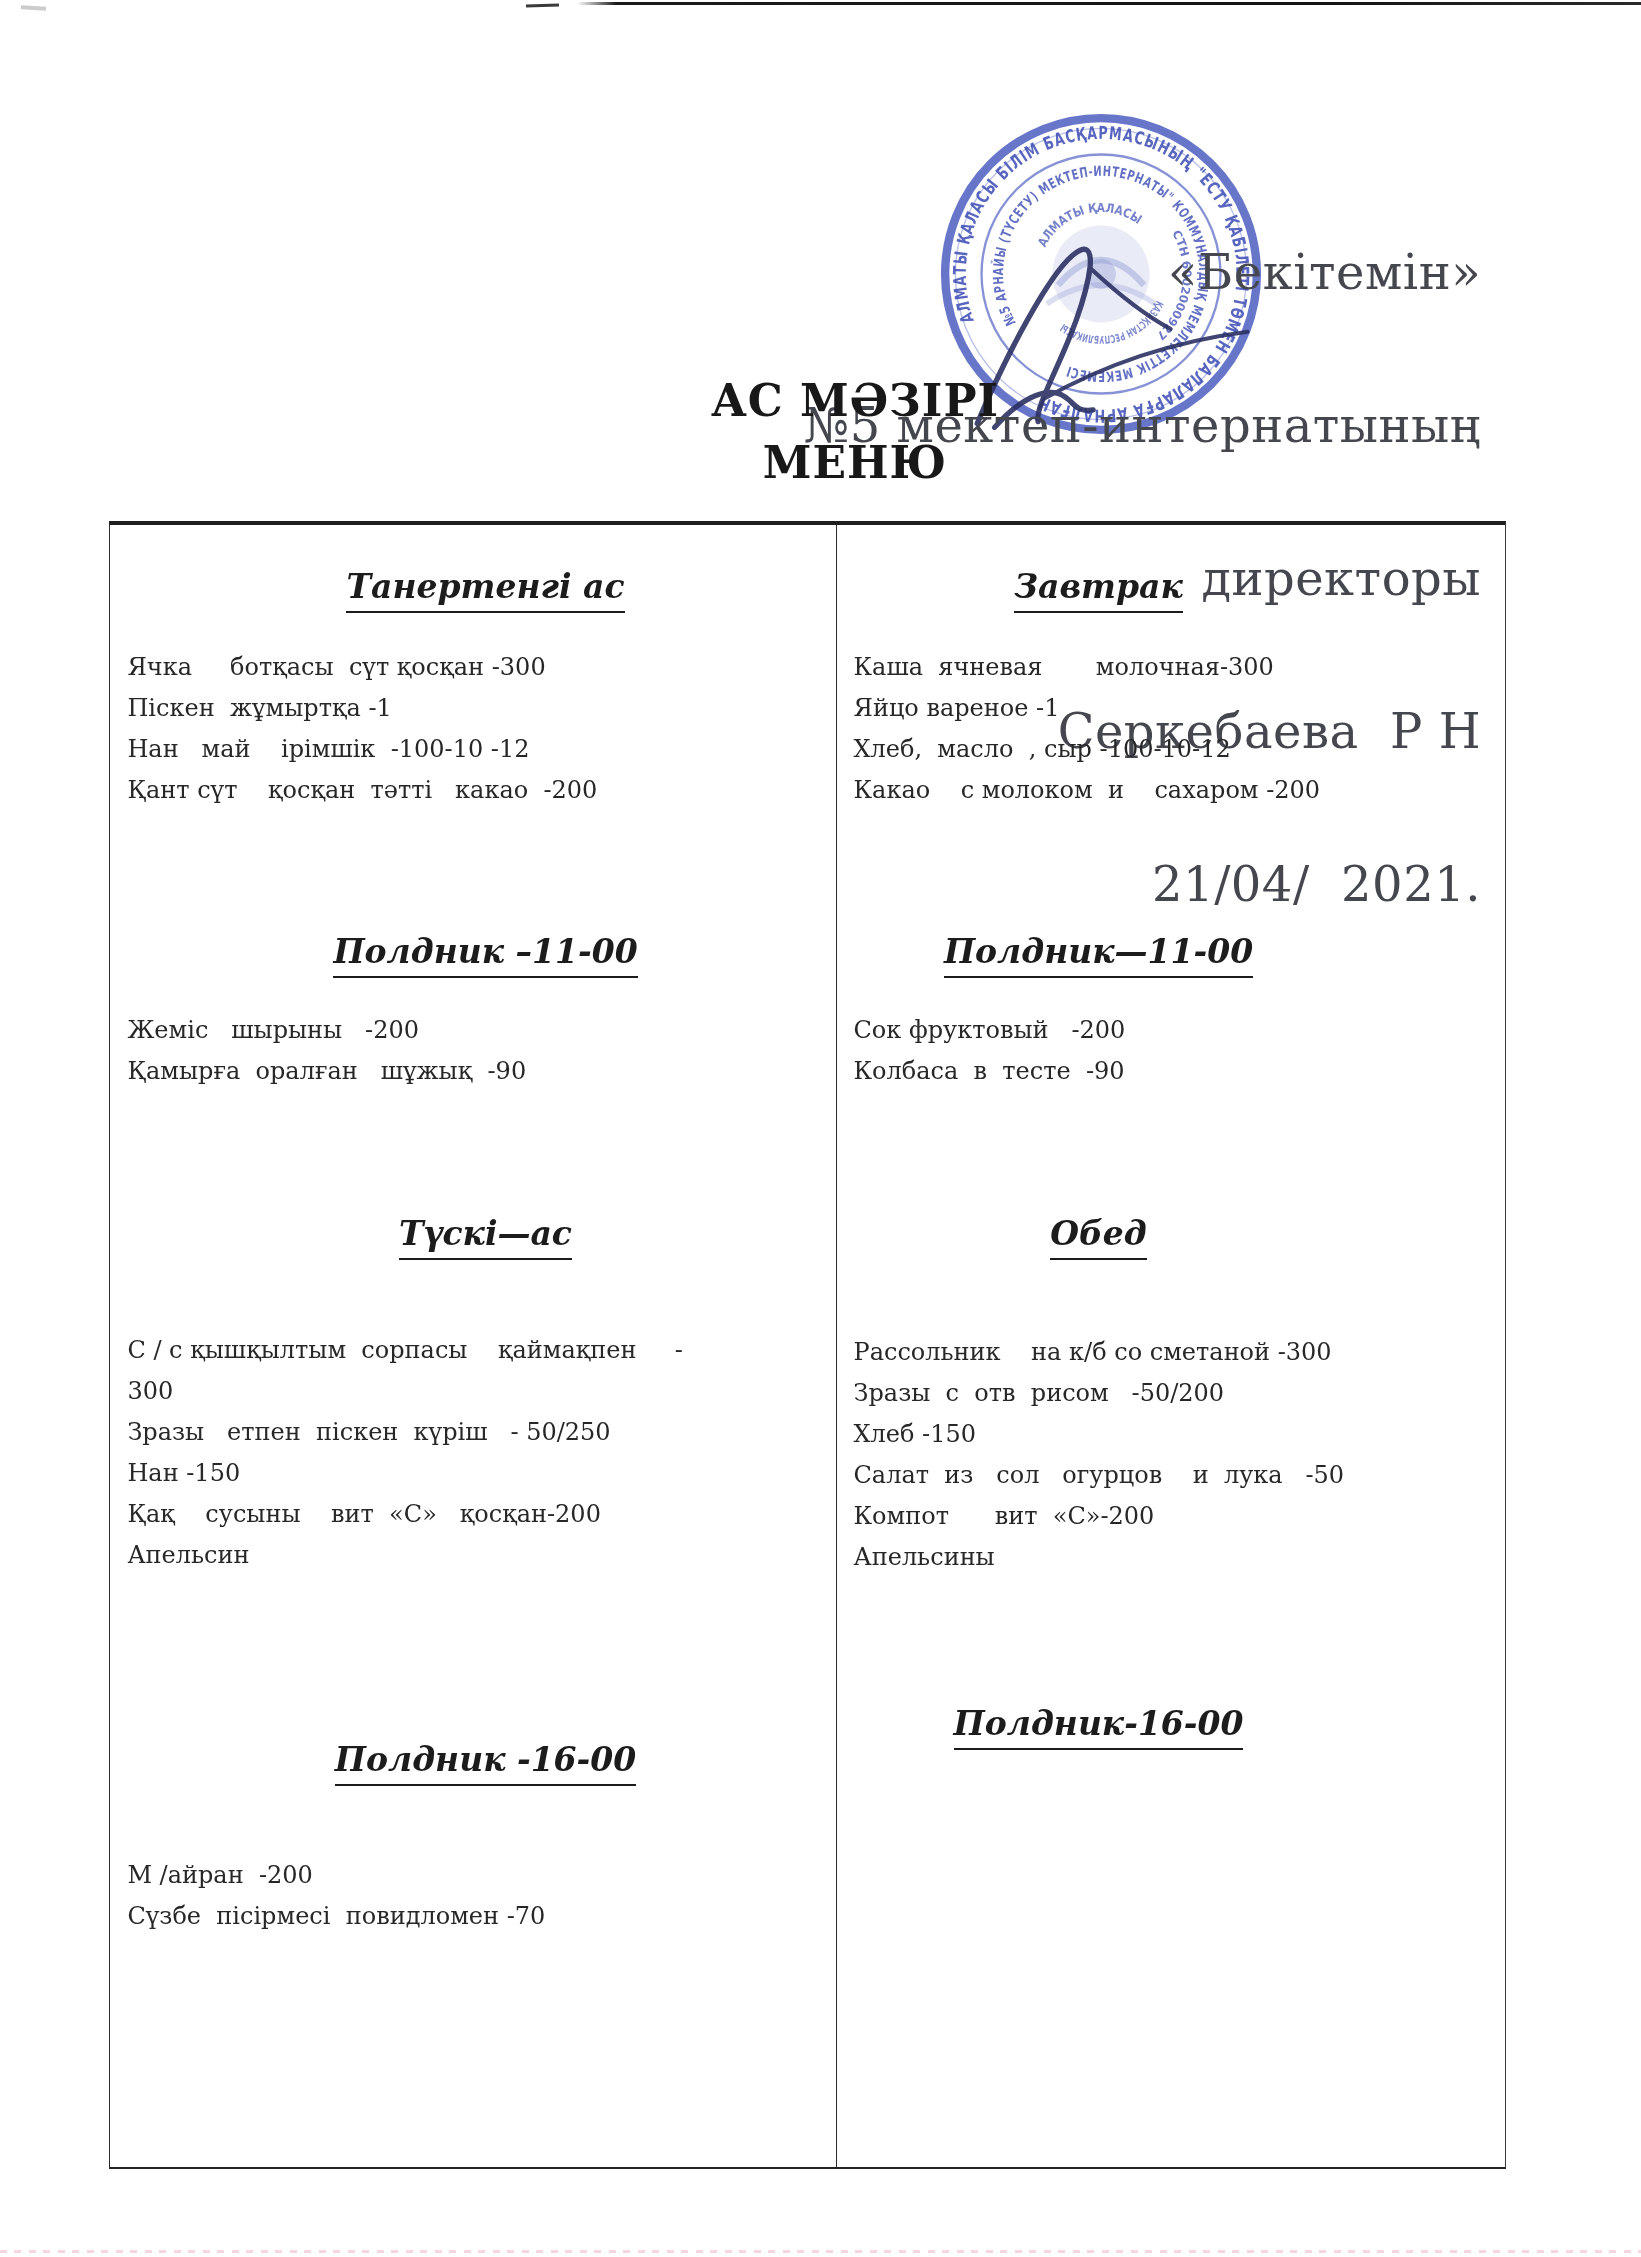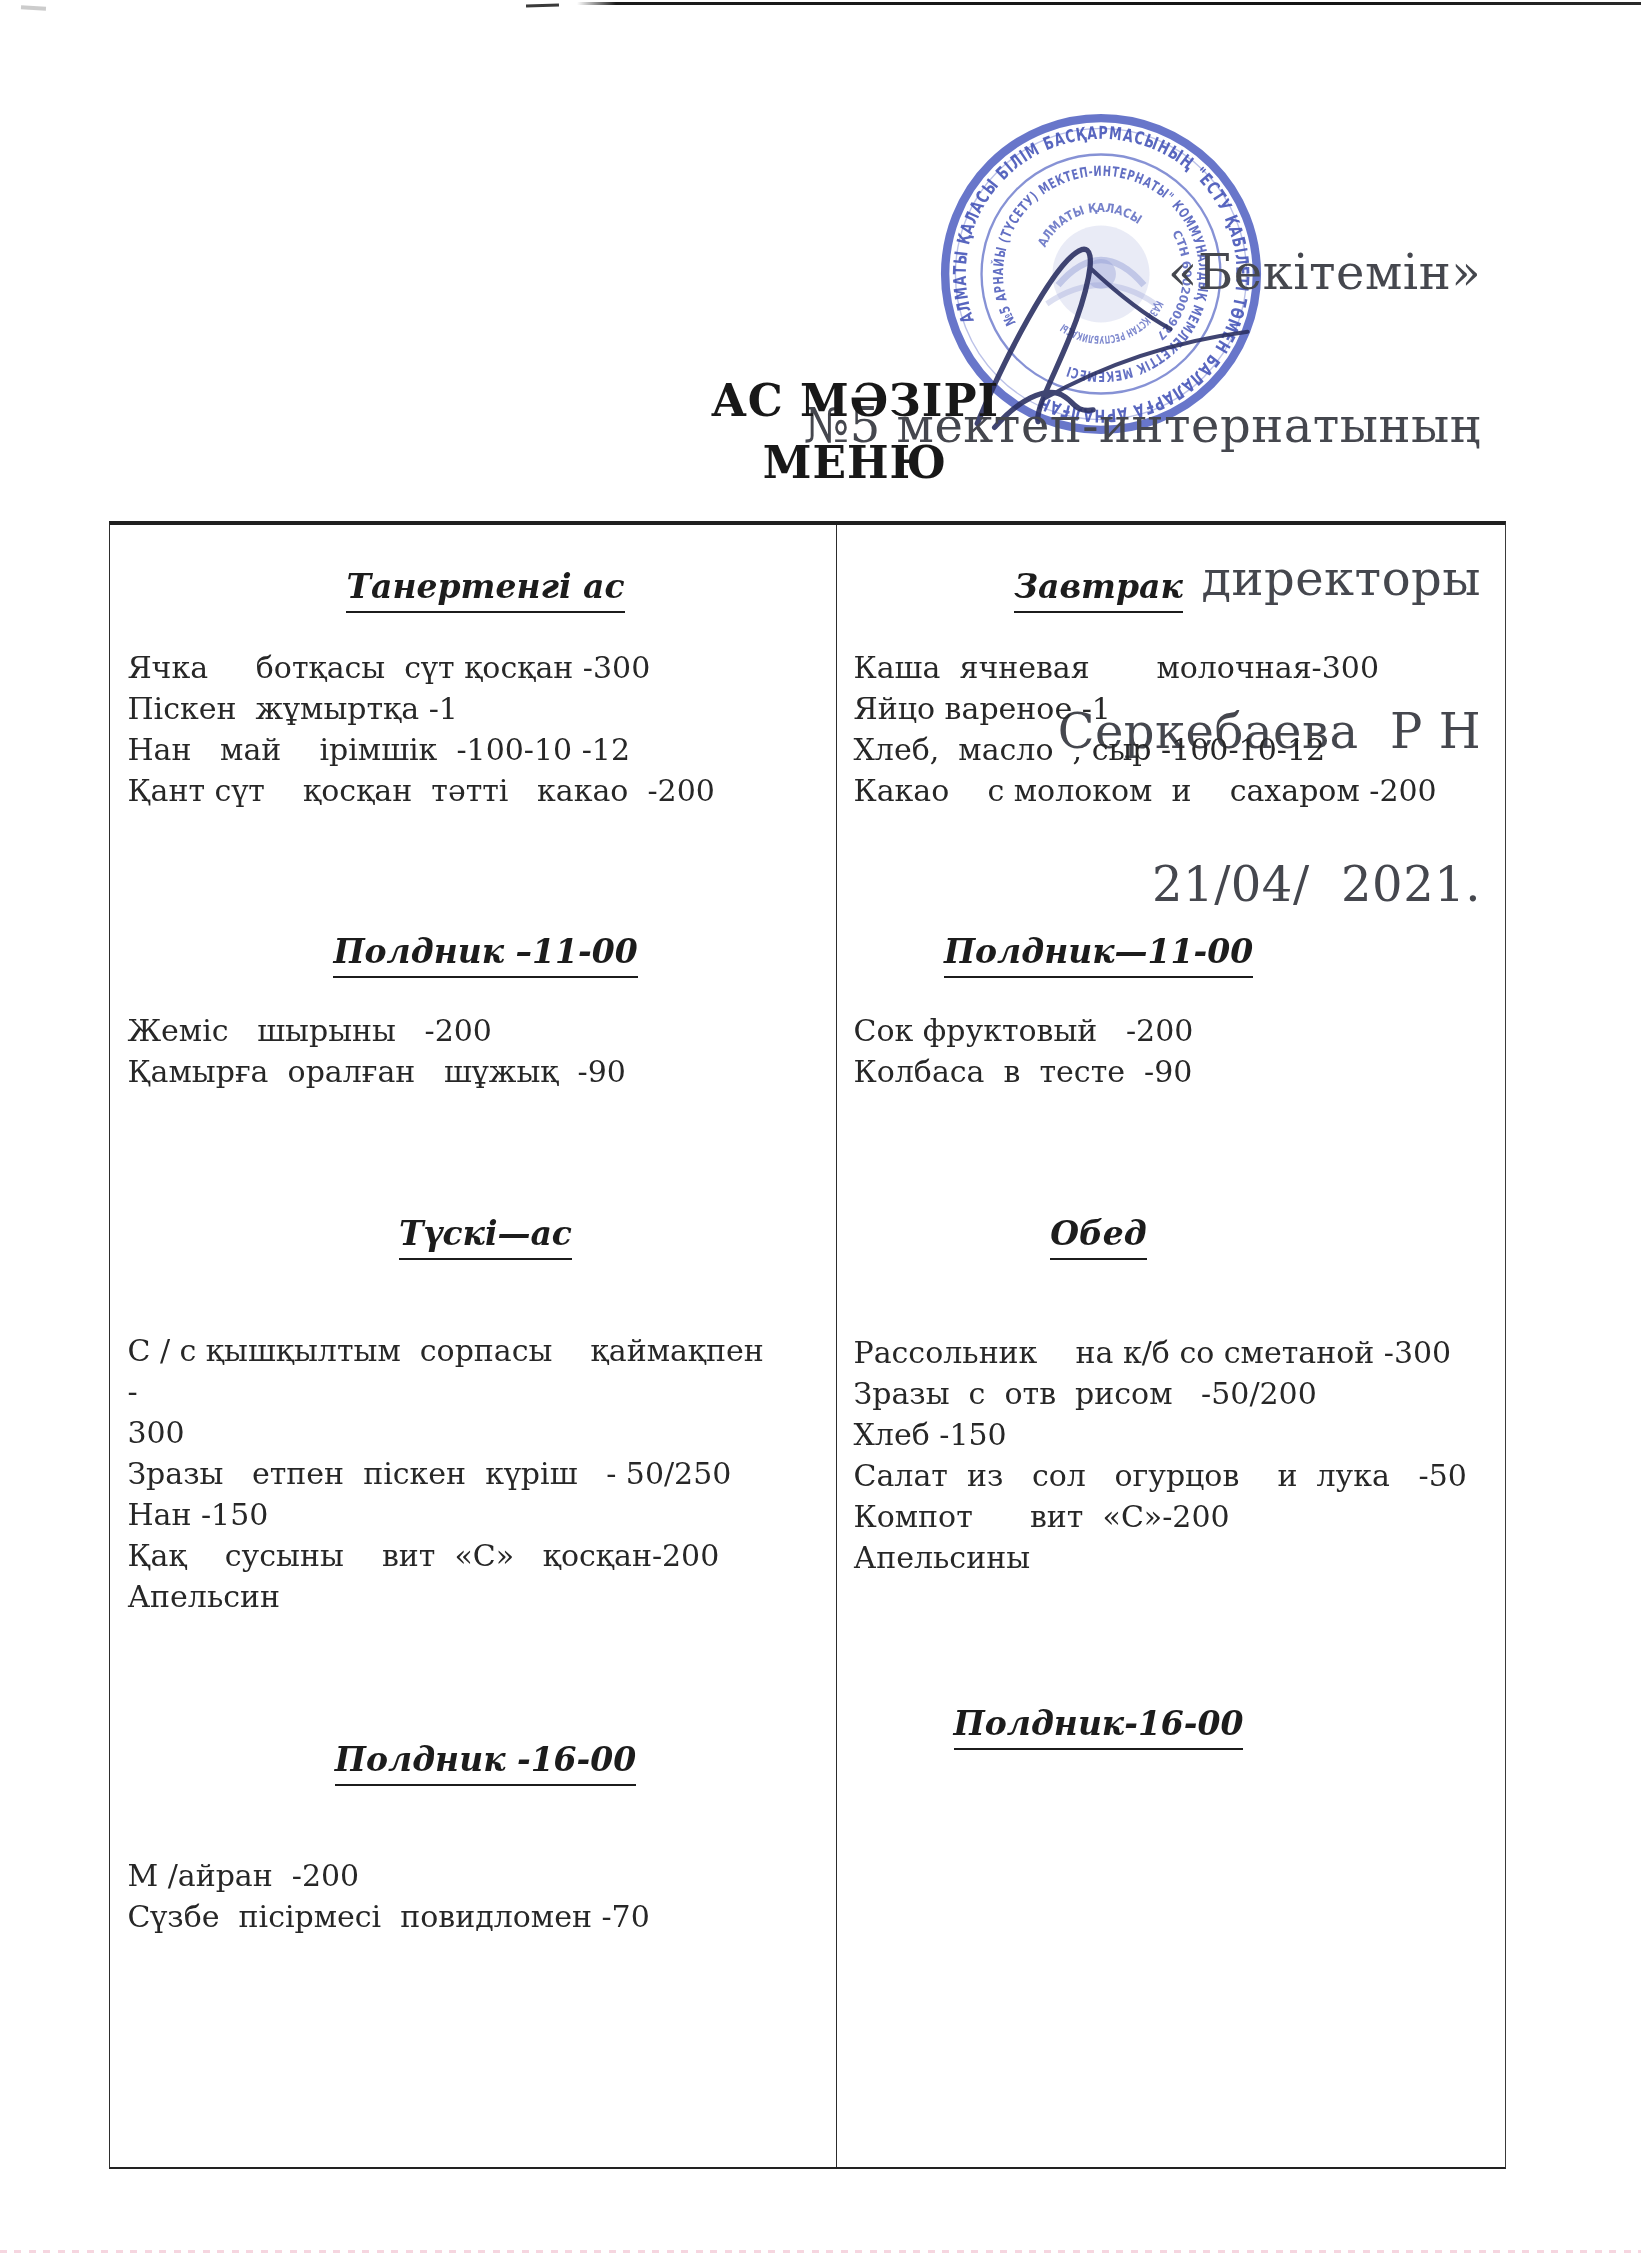--- a/index.html
+++ b/index.html
@@ -27,21 +27,21 @@
   
   .menu-table{position:absolute;left:109px;top:521px;width:1397px;height:1648px;box-sizing:border-box;
     border-left:1.9px solid #2e2e2e;border-right:1.9px solid #3a3a3a;border-bottom:2.9px solid #222;border-top:4.8px solid #1f1f1f;}
   .col{position:absolute;top:0;height:100%;}
   .col-left{left:0;width:727px;border-right:1.9px solid #2c2c2c;box-sizing:border-box;}
   .col-right{left:729px;width:666px;}
   .menu-heading{position:absolute;width:100%;text-align:center;font-weight:bold;font-size:33px;color:#1c1c1c;box-sizing:border-box;white-space:pre;font-style:italic;}
   .col-left  .menu-heading{padding-left:25px;}
   .col-right .menu-heading{padding-right:147px;}
   .u{border-bottom:2.9px solid currentColor;padding-bottom:4.8px;}
-  .menu-items{position:absolute;font-size:30px;line-height:41px;color:#272727;white-space:pre-wrap;}
+  .menu-items{position:absolute;font-size:24px;line-height:41px;color:#272727;white-space:pre-wrap;}
   .col-left  .menu-items{left:17.4px;width:686px;}
   .col-right .menu-items{left:14.5px;width:637px;}
   
   .lh1{top:42px}   .li1{top:122px}
   .lh2{top:407px}  .li2{top:485px}
   .lh3{top:689px}  .li3{top:805px}
   .lh4{top:1215px} .li4{top:1330px}
   .rh1{top:42px}   .ri1{top:122px}
   .rh2{top:407px}  .ri2{top:485px}
   .rh3{top:689px}  .ri3{top:807px}

